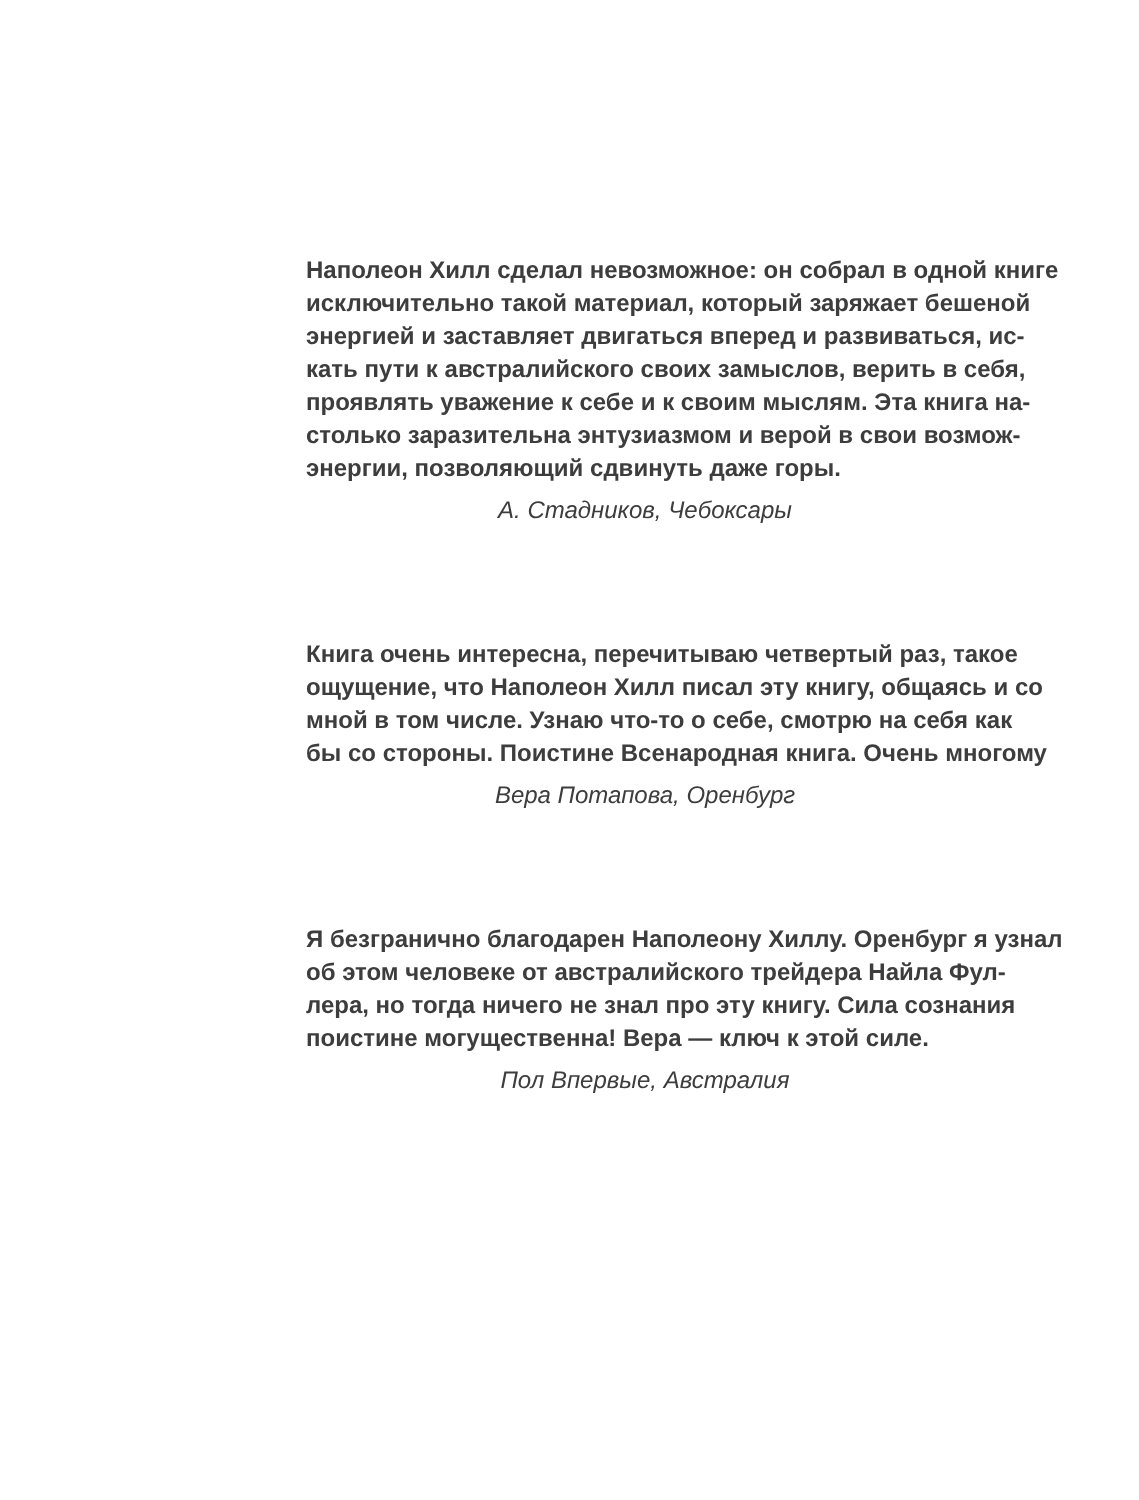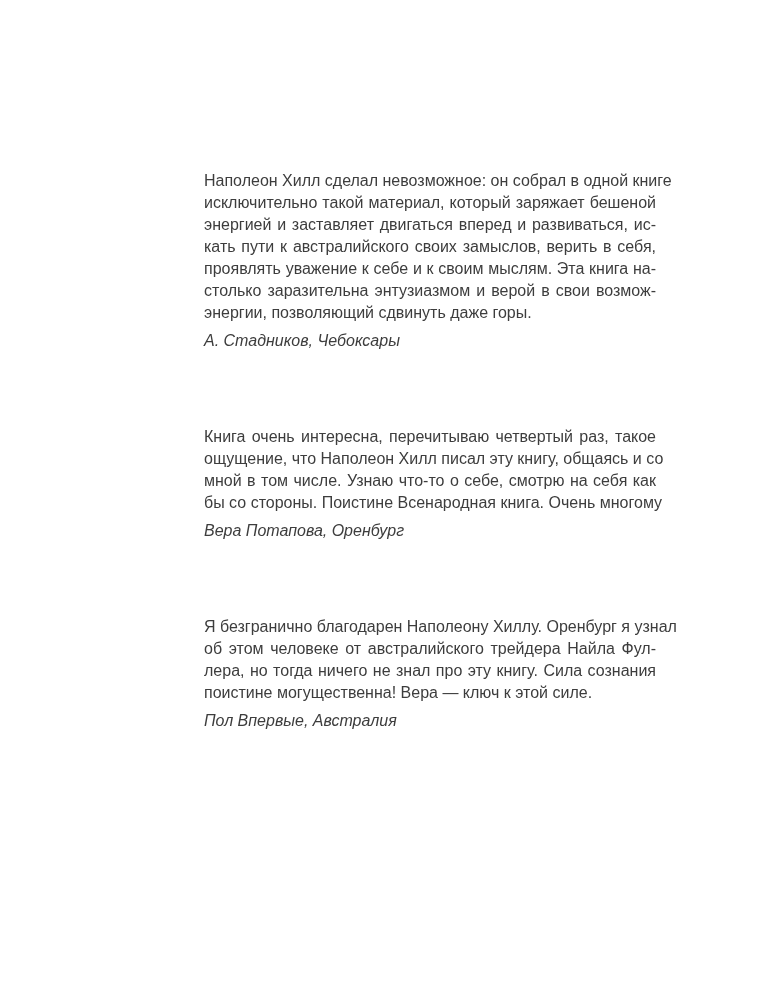--- a/index.html
+++ b/index.html
@@ -30,31 +30,32 @@
     font-size: 16px;
     line-height: 22px;
     color: #3d3d3d;
   }
   .line {
     display: block;
     height: 22px;
     text-align: justify;
     text-align-last: justify;
     white-space: nowrap;
+    font-weight: bold;
   }
   .line.last {
     text-align: left;
     text-align-last: left;
   }
   .attribution {
     margin: 6px 0 0 0;
     font-size: 16px;
     line-height: 22px;
     font-style: italic;
-    text-align: left;
+    text-align: center;
     color: #3d3d3d;
   }
 </style>
 </head>
 <body>
 
 <div class="page">
   <div class="text-block">
 
     <section class="review">

